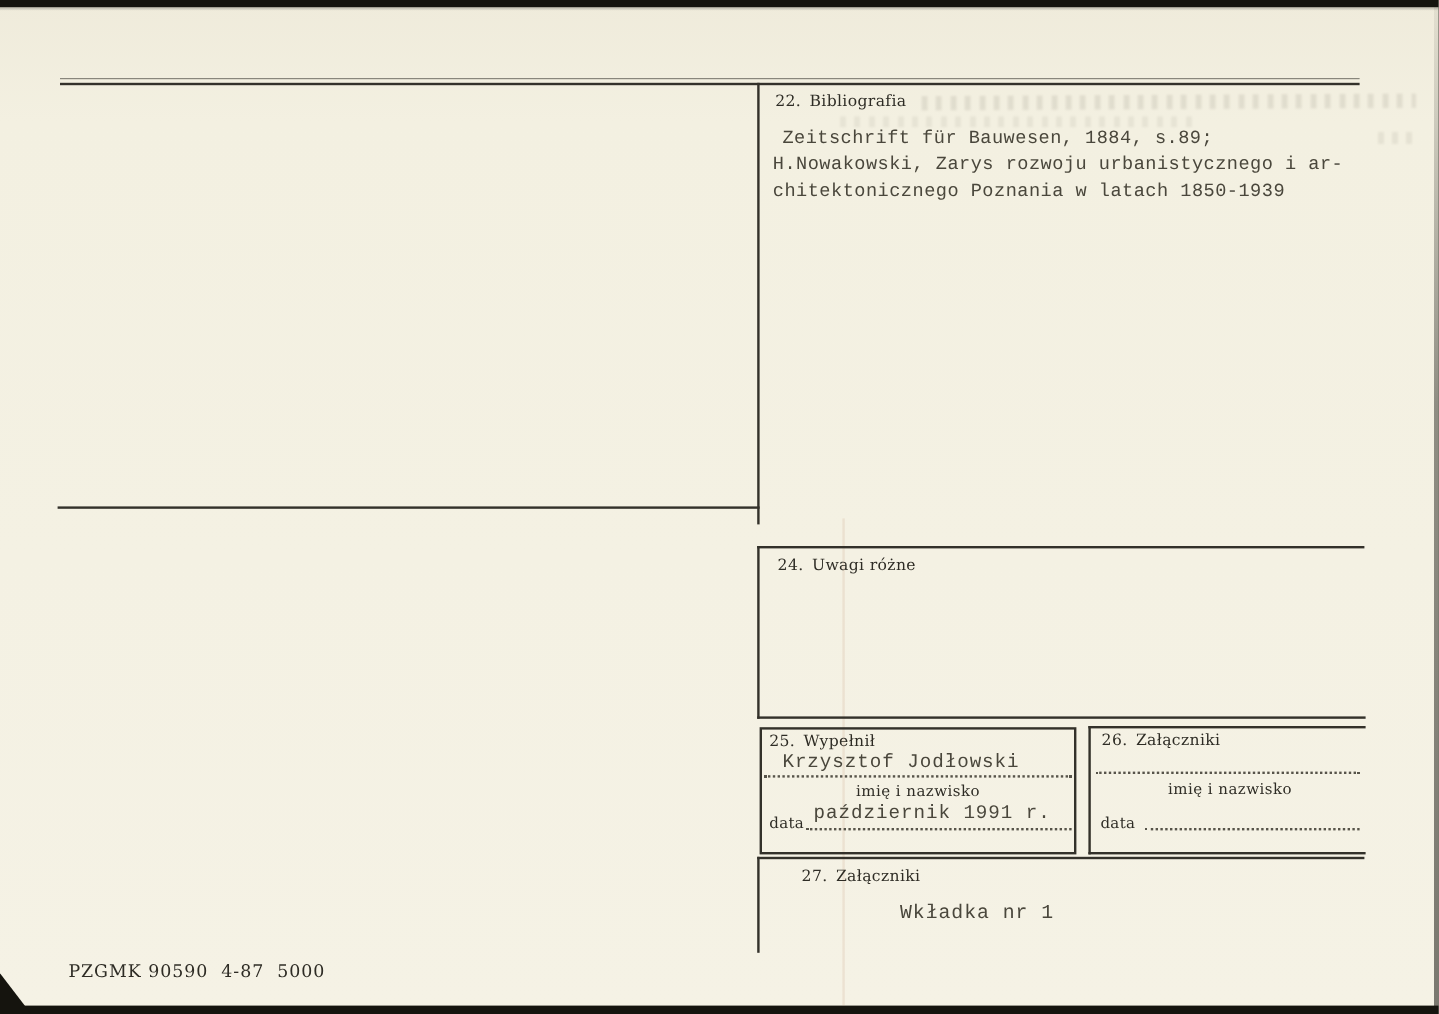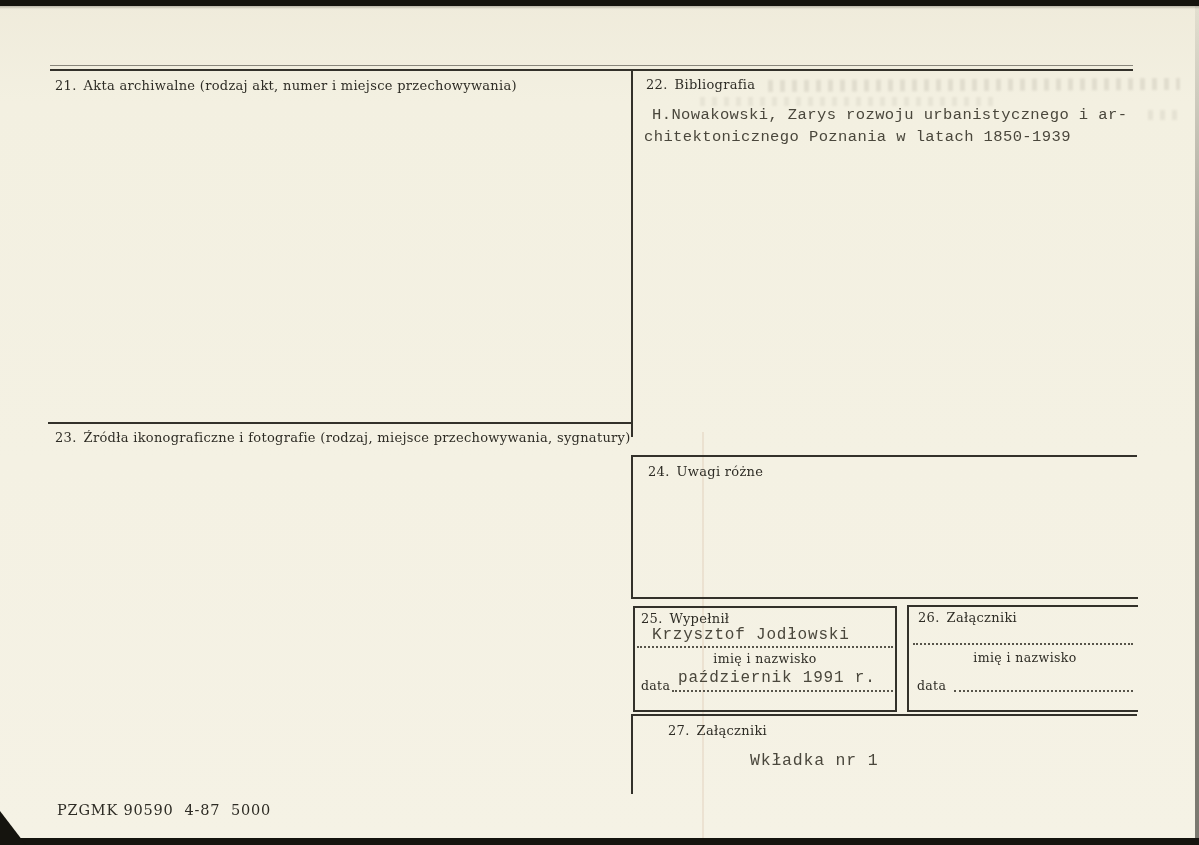--- a/index.html
+++ b/index.html
@@ -63,35 +63,30 @@
   <div class="hline ghost" style="left:50px;top:65px;width:1083px;"></div>
   <div class="hline" style="left:50px;top:69px;width:1083px;"></div>
   <div class="vline" style="left:631px;top:69px;height:368px;"></div>
   <div class="hline" style="left:48px;top:422px;width:585px;"></div>
   <div class="hline" style="left:631px;top:455px;width:506px;"></div>
   <div class="vline" style="left:631px;top:455px;height:144px;"></div>
   <div class="hline" style="left:631px;top:597px;width:507px;"></div>
   <div class="hline" style="left:631px;top:714px;width:506px;"></div>
   <div class="vline" style="left:631px;top:714px;height:80px;"></div>
 
-  <div class="hdr" style="left:55px;top:78px;">
-    <span class="num">21.</span><span>Akta archiwalne (rodzaj akt, numer i miejsce przechowywania)</span>
-  </div>
 
   <div class="hdr" style="left:646px;top:77px;">
     <span class="num">22.</span><span>Bibliografia</span>
   </div>
   <div class="bib type">
+    <div class="bib-line">Zeitschrift für Bauwesen, 1884, s.89;</div>
     <div class="bib-line">H.Nowakowski, Zarys rozwoju urbanistycznego i ar-</div>
     <div class="bib-line">chitektonicznego Poznania w latach 1850-1939</div>
   </div>
 
-  <div class="hdr" style="left:55px;top:430px;">
-    <span class="num">23.</span><span>Źródła ikonograficzne i fotografie (rodzaj, miejsce przechowywania, sygnatury)</span>
-  </div>
 
   <div class="hdr" style="left:648px;top:464px;">
     <span class="num">24.</span><span>Uwagi różne</span>
   </div>
 
   <div class="box25"></div>
   <div class="hdr" style="left:641px;top:611px;">
     <span class="num">25.</span><span>Wypełnił</span>
   </div>
   <div class="typed-val type" style="left:652px;top:626px;">Krzysztof Jodłowski</div>

